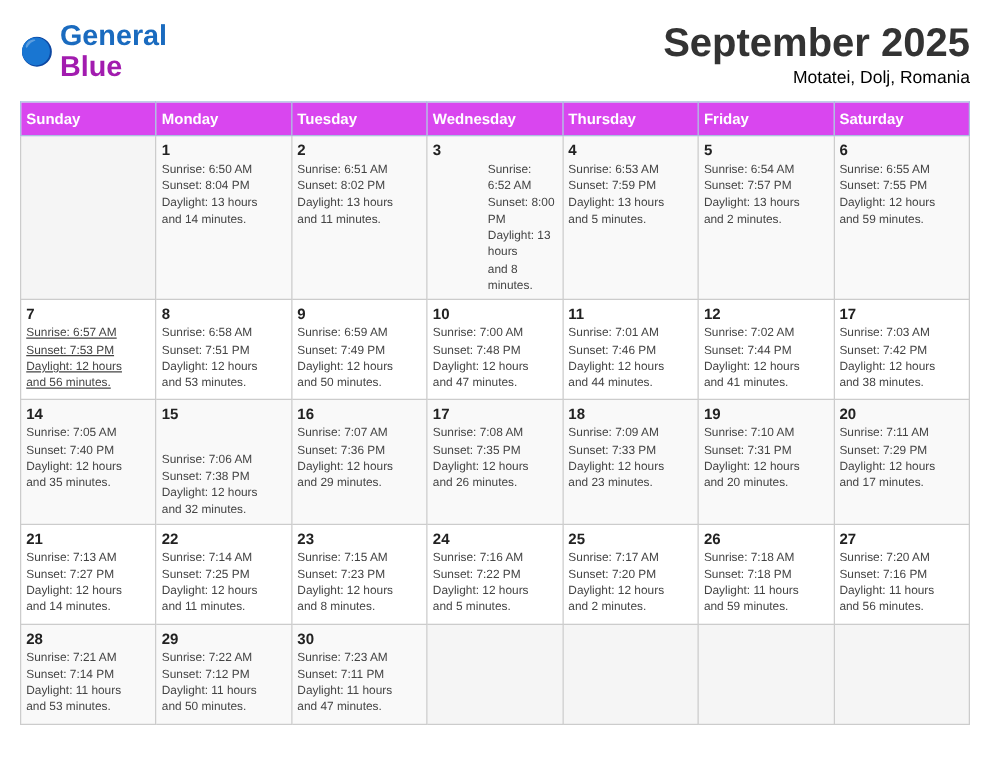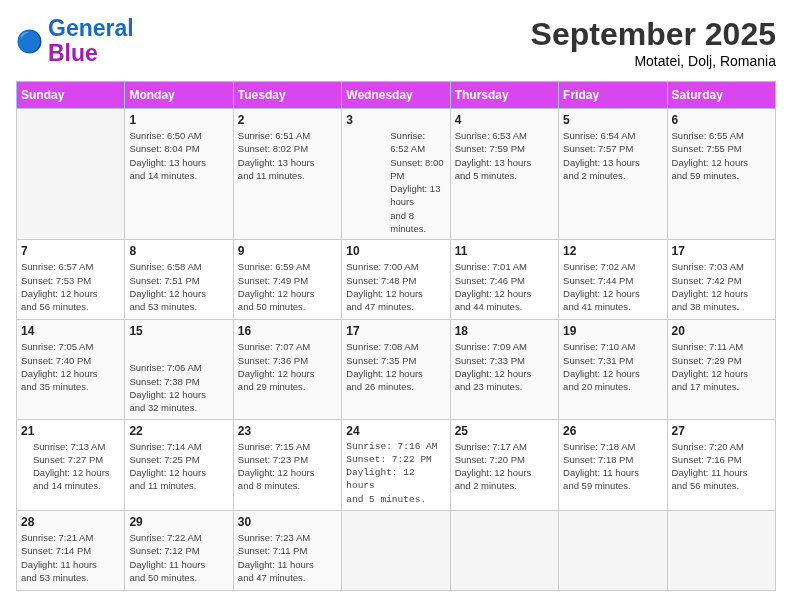--- a/index.html
+++ b/index.html
@@ -165,21 +165,21 @@
           <div class="day-number">6</div>
           <div class="day-info" style="white-space: pre-line;">Sunrise: 6:55 AM
 Sunset: 7:55 PM
 Daylight: 12 hours
 and 59 minutes.</div>
         </td>
       </tr>
       <tr>
         <td>
           <div class="day-number">7</div>
-          <div class="day-info" style="white-space: pre-line;">Sunrise: 6:57 AM
+          <div class="day-info" style="white-space: pre-line; text-decoration: underline;">Sunrise: 6:57 AM
 Sunset: 7:53 PM
 Daylight: 12 hours
 and 56 minutes.</div>
         </td>
         <td>
           <div class="day-number">8</div>
           <div class="day-info" style="white-space: pre-line;">Sunrise: 6:58 AM
 Sunset: 7:51 PM
 Daylight: 12 hours
 and 53 minutes.</div>
@@ -267,42 +267,42 @@
           <div class="day-number">20</div>
           <div class="day-info" style="white-space: pre-line;">Sunrise: 7:11 AM
 Sunset: 7:29 PM
 Daylight: 12 hours
 and 17 minutes.</div>
         </td>
       </tr>
       <tr>
         <td>
           <div class="day-number">21</div>
-          <div class="day-info" style="white-space: pre-line; margin-left: 12px;">Sunrise: 7:13 AM
+          <div class="day-info" style="white-space: pre-line;">Sunrise: 7:13 AM
 Sunset: 7:27 PM
 Daylight: 12 hours
 and 14 minutes.</div>
         </td>
         <td>
           <div class="day-number">22</div>
           <div class="day-info" style="white-space: pre-line;">Sunrise: 7:14 AM
 Sunset: 7:25 PM
 Daylight: 12 hours
 and 11 minutes.</div>
         </td>
         <td>
           <div class="day-number">23</div>
           <div class="day-info" style="white-space: pre-line;">Sunrise: 7:15 AM
 Sunset: 7:23 PM
 Daylight: 12 hours
 and 8 minutes.</div>
         </td>
         <td>
           <div class="day-number">24</div>
-          <div class="day-info" style="white-space: pre-line; font-family: Liberation Mono, monospace;">Sunrise: 7:16 AM
+          <div class="day-info" style="white-space: pre-line;">Sunrise: 7:16 AM
 Sunset: 7:22 PM
 Daylight: 12 hours
 and 5 minutes.</div>
         </td>
         <td>
           <div class="day-number">25</div>
           <div class="day-info" style="white-space: pre-line;">Sunrise: 7:17 AM
 Sunset: 7:20 PM
 Daylight: 12 hours
 and 2 minutes.</div>

